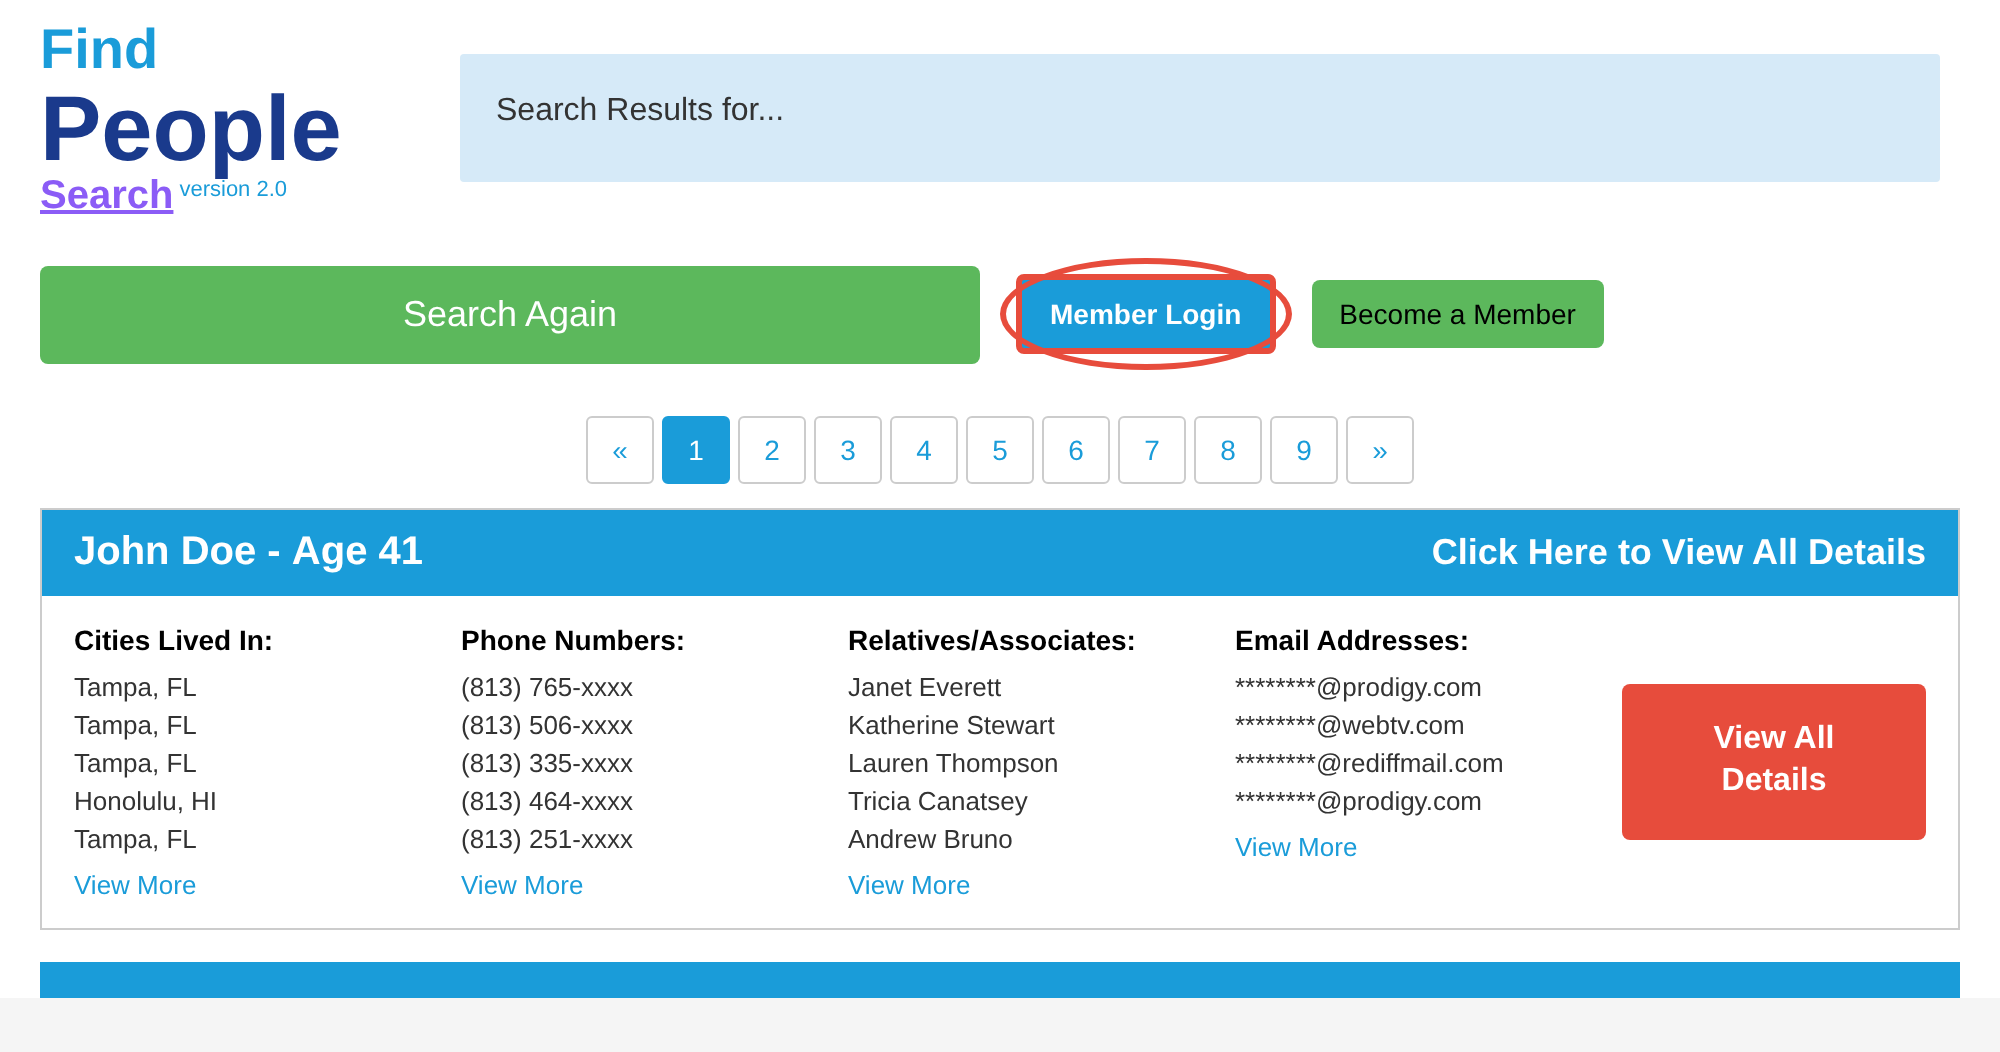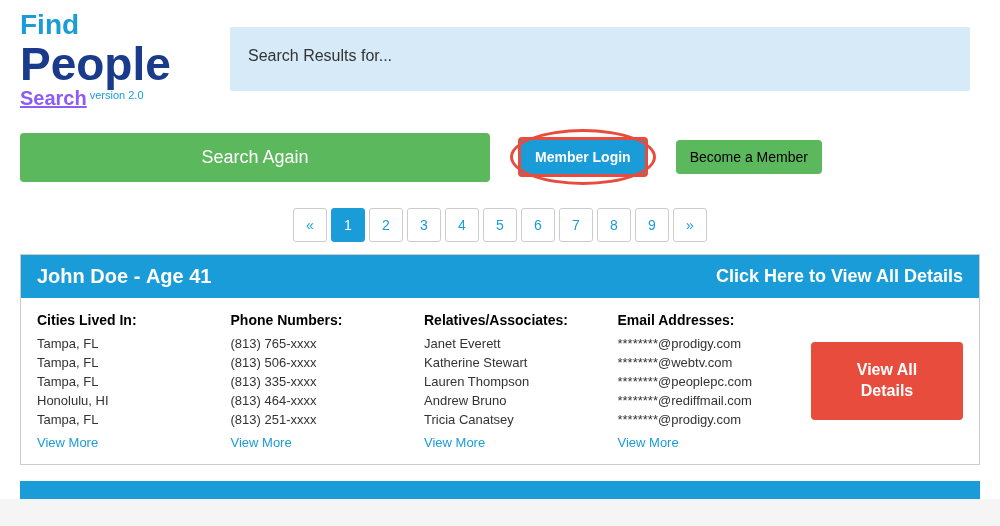--- a/index.html
+++ b/index.html
@@ -14,21 +14,21 @@
     .logo-people { color: #1a3a8c; font-size: 46px; font-weight: bold; line-height: 1; }
     .logo-search { color: #8b5cf6; font-size: 20px; font-weight: bold; text-decoration: underline; }
     .logo-version { color: #1a9cd9; font-size: 11px; vertical-align: super; margin-left: 3px; }
     .logo-text { line-height: 1.1; }
 
     .search-results-box { flex: 1; background: #d6eaf8; padding: 20px 18px; margin: 0 10px; border-radius: 2px; }
     .search-results-title { color: #333; font-size: 16px; font-weight: normal; margin-bottom: 6px; }
     .search-results-query { color: #333; font-size: 14px; }
 
     
-    .toolbar { display: flex; align-items: center; padding: 14px 20px; background: #fff; gap: 28px; }
+    .toolbar { display: flex; align-items: center; padding: 14px 20px; background: #fff; gap: 18px; }
     .search-again-btn {
       flex: 1;
       max-width: 470px;
       background: #5cb85c;
       color: #fff;
       border: none;
       padding: 14px;
       font-size: 18px;
       border-radius: 4px;
       cursor: pointer;
@@ -193,30 +193,29 @@
         <div class="col-item">(813) 464-xxxx</div>
         <div class="col-item">(813) 251-xxxx</div>
         <a class="view-more">View More</a>
       </div>
 
       <div class="result-col">
         <div class="col-header">Relatives/Associates:</div>
         <div class="col-item">Janet Everett</div>
         <div class="col-item">Katherine Stewart</div>
         <div class="col-item">Lauren Thompson</div>
+        <div class="col-item">Tricia Canatsey</div>
         <div class="col-item">Andrew Bruno</div>
-        <div class="col-item">Tricia Canatsey</div>
         <a class="view-more">View More</a>
       </div>
 
       <div class="result-col">
         <div class="col-header">Email Addresses:</div>
         <div class="col-item">********@prodigy.com</div>
         <div class="col-item">********@webtv.com</div>
-        <div class="col-item">********@peoplepc.com</div>
         <div class="col-item">********@rediffmail.com</div>
         <div class="col-item">********@prodigy.com</div>
         <a class="view-more">View More</a>
       </div>
 
       <div class="view-details-col">
         <button class="view-all-details-btn">View All Details</button>
       </div>
     </div>
   </div>

